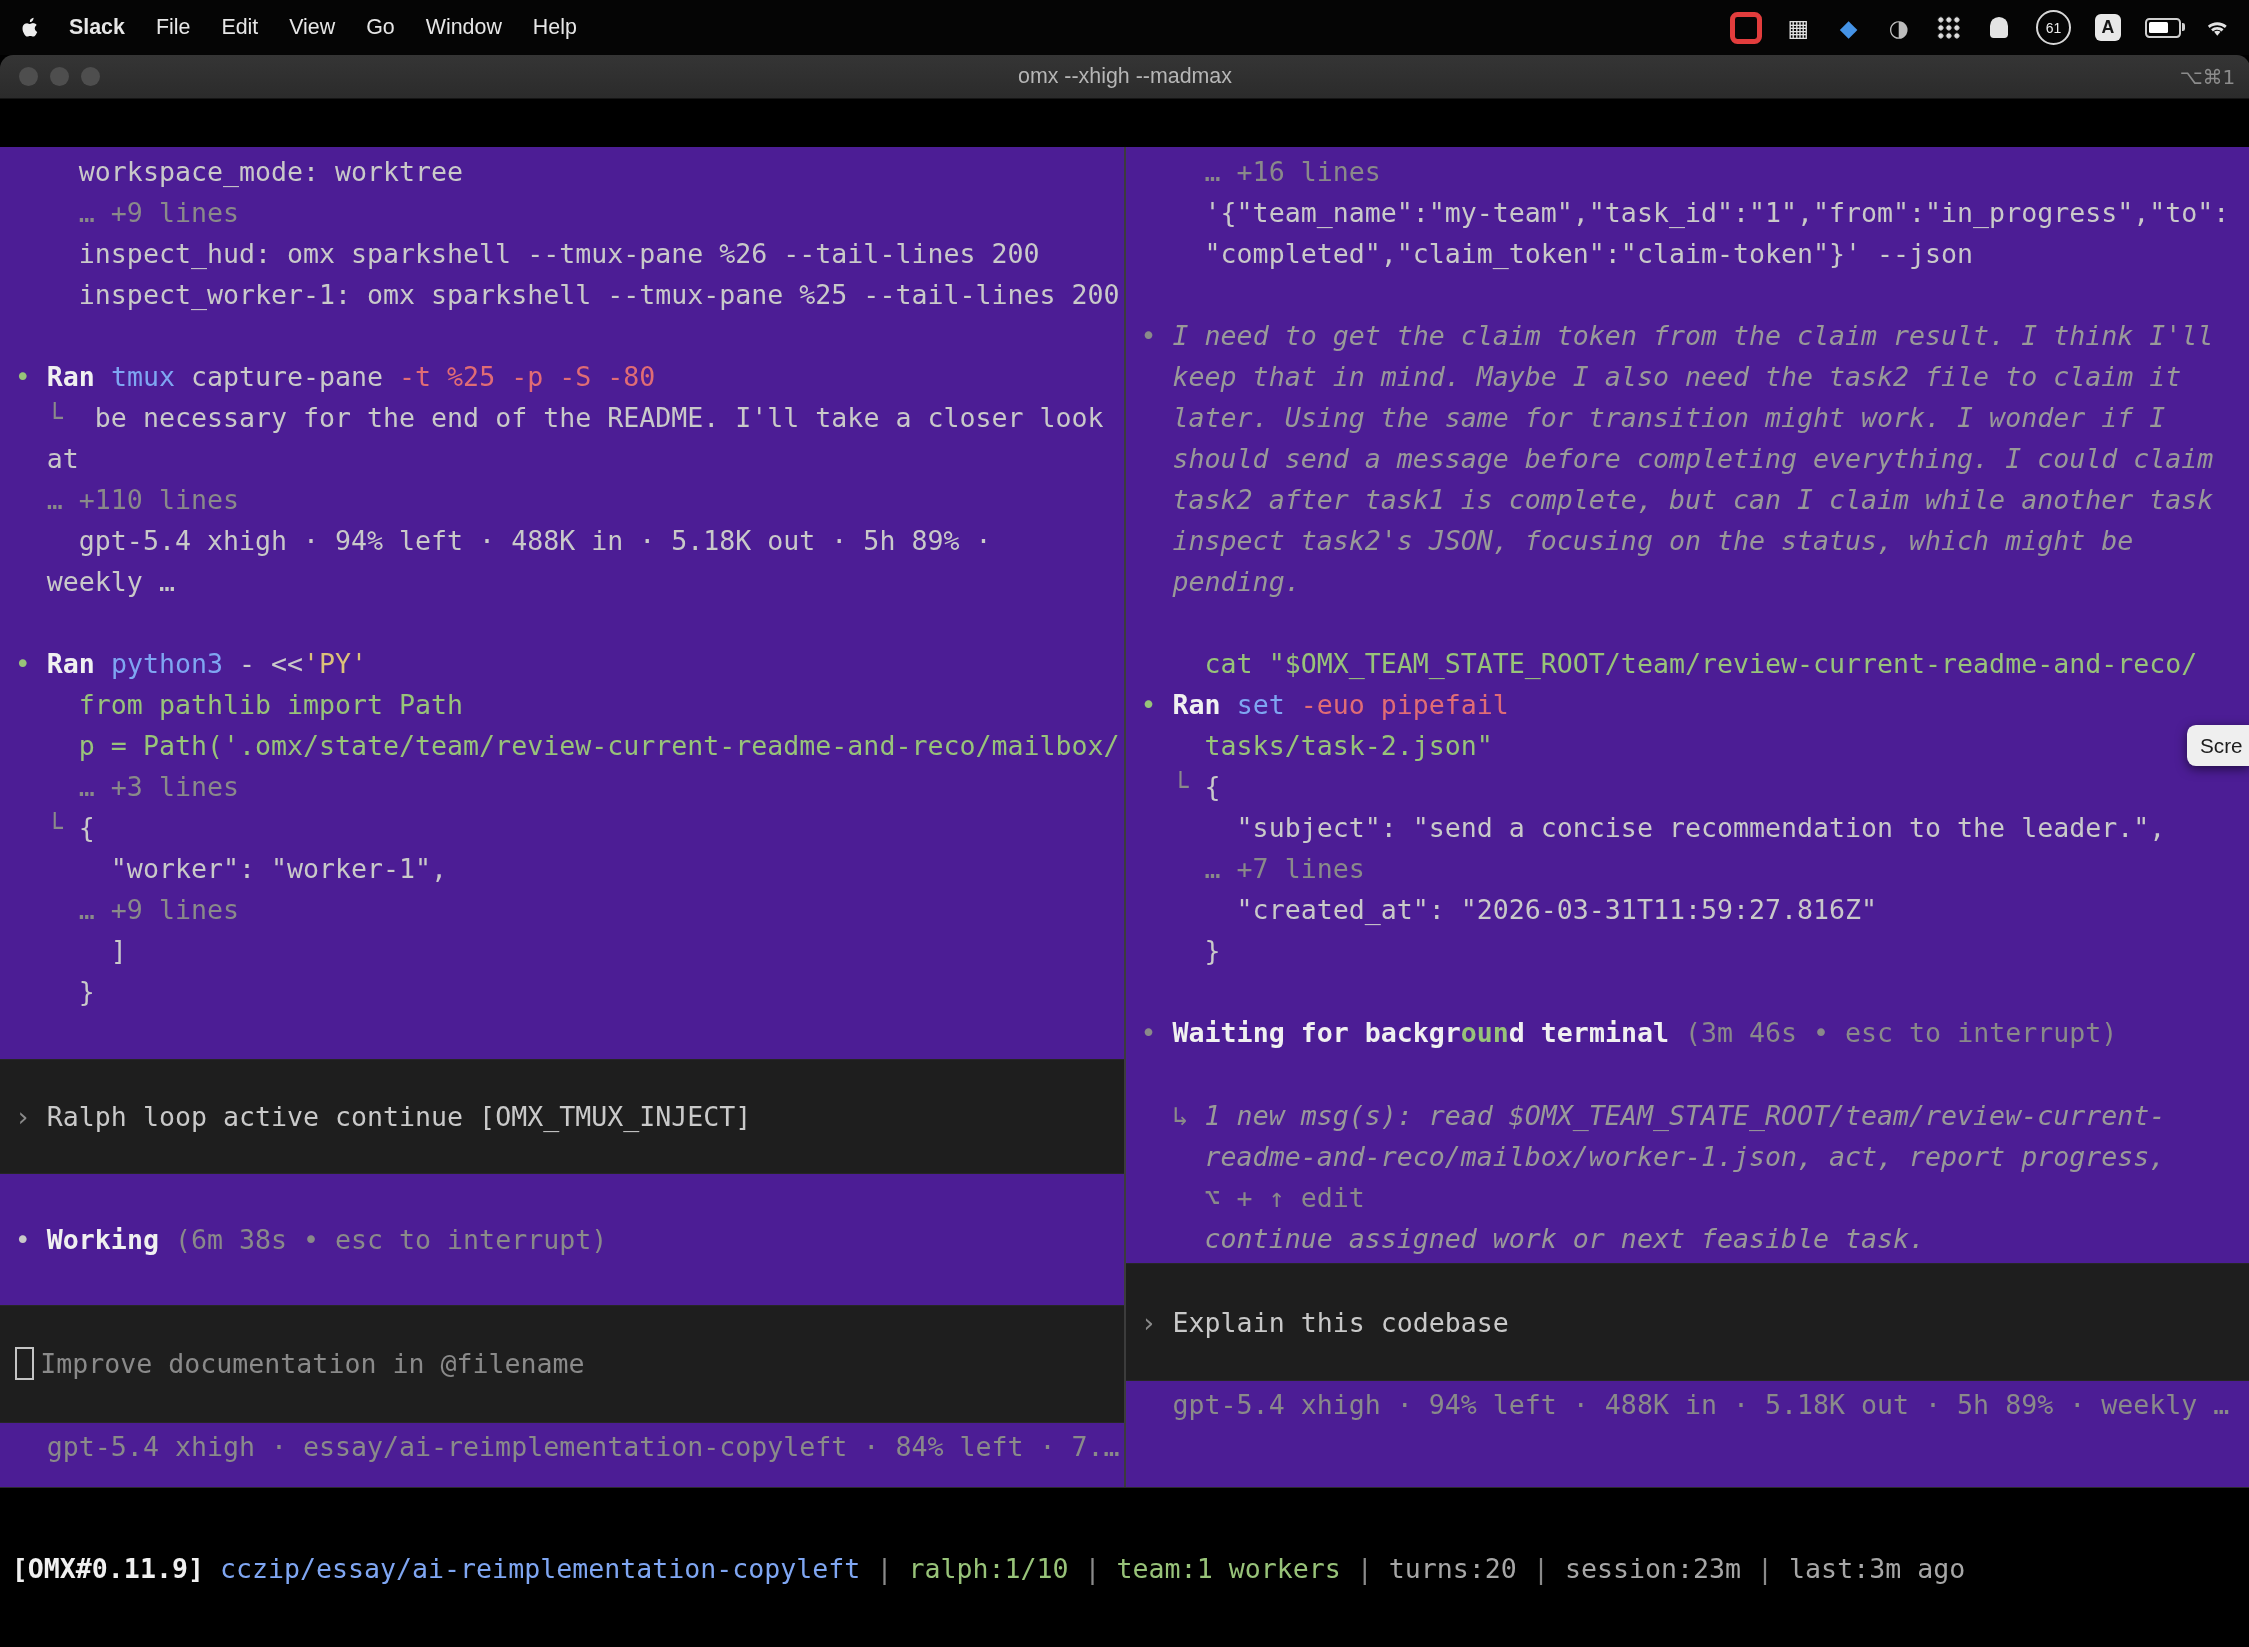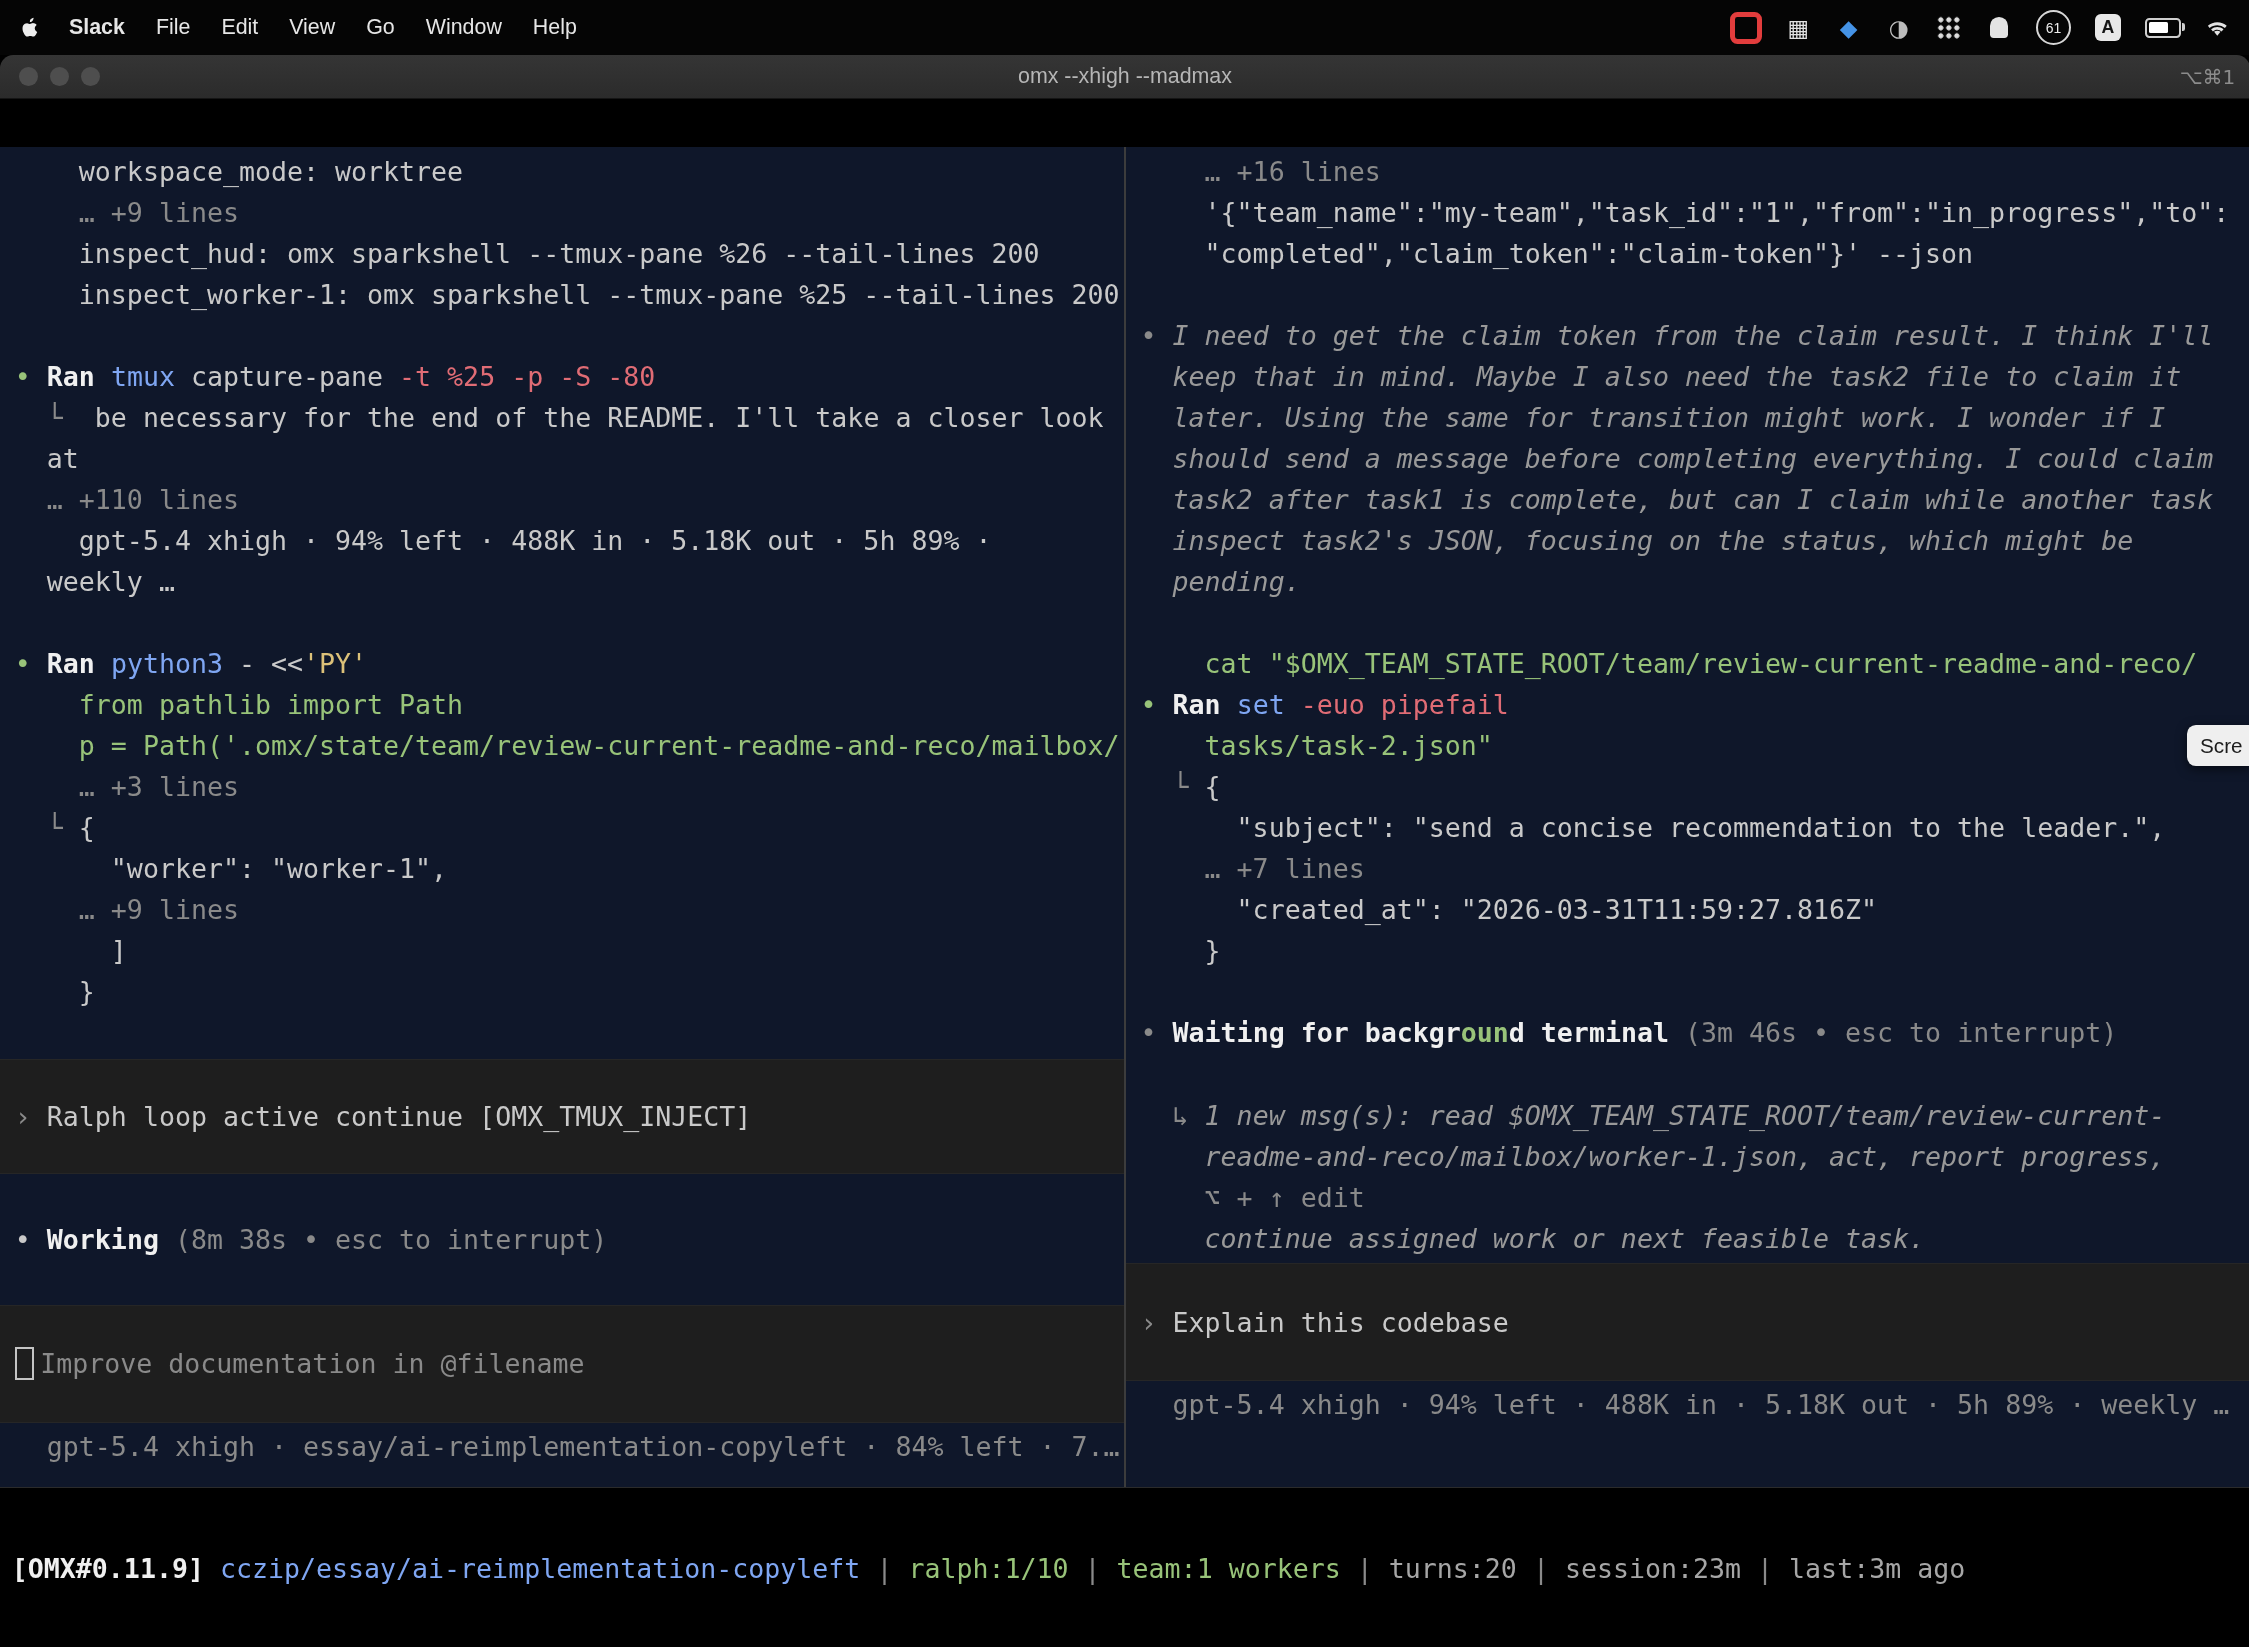--- a/index.html
+++ b/index.html
@@ -42,21 +42,21 @@
             border-bottom:0.7px solid #151515;border-radius:13.3px 13.3px 0 0;flex:0 0 43px;}
   .lights{position:absolute;left:19px;top:11.8px;display:flex;gap:11.8px;}
   .tl{width:19px;height:19px;border-radius:50%;background:#4e4e4e;}
   .wtitle{position:absolute;left:0;right:0;top:0;height:43px;display:flex;align-items:center;
           justify-content:center;color:#b6b6b6;font-family:"Liberation Sans",sans-serif;
           font-size:21.4px;font-weight:500;}
   .whint{position:absolute;right:14.8px;top:0;height:43px;display:flex;align-items:center;
          color:#8c8c8c;font-family:"DejaVu Sans",sans-serif;font-size:20px;}
 
   
-  .panes{height:1340px;flex:0 0 1340px;display:flex;background:#0f172a;
+  .panes{height:1340px;flex:0 0 1340px;display:flex;background:#4c1d95;
          border-bottom:0.7px solid #2b2b2b;}
   .pane{flex:1 1 0;overflow:hidden;padding-top:3.7px;box-sizing:border-box;}
   .vdivider{width:1.5px;background:#3c3c3c;flex:0 0 1.5px;}
   .tline,.tband{white-space:pre;font-size:26.6px;line-height:41px;height:41px;color:#c9c9c9;
                 padding-left:14.8px;overflow:hidden;}
   .tband{display:flex;align-items:center;background:#1e1e1e;
          border-top:0.7px solid #262626;border-bottom:0.7px solid #262626;box-sizing:border-box;}
   .tgap{height:41px;}
   .s-w{color:#c9c9c9;}
   .s-d{color:#8a8a8a;}
@@ -164,21 +164,21 @@
           <div class="tline"><span class="s-g">    p = Path('.omx/state/team/review-current-readme-and-reco/mailbox/</span></div>
           <div class="tline"><span class="s-d">    … +3 lines</span></div>
           <div class="tline"><span class="s-d">  └ </span><span class="s-w">{</span></div>
           <div class="tline"><span class="s-w">      "worker": "worker-1",</span></div>
           <div class="tline"><span class="s-d">    … +9 lines</span></div>
           <div class="tline"><span class="s-w">      ]</span></div>
           <div class="tline"><span class="s-w">    }</span></div>
           <div class="tgap" style="height: 47px;"></div>
           <div class="tband" style="height: 115px;"><span class="s-d">› </span><span class="s-w">Ralph loop active continue [OMX_TMUX_INJECT]</span></div>
           <div class="tgap" style="height: 45px;"></div>
-          <div class="tline"><span class="s-w">• </span><span class="s-b">Working</span><span class="s-d"> (8m 38s • esc to interrupt)</span></div>
+          <div class="tline"><span class="s-w">• </span><span class="s-b">Working</span><span class="s-d"> (6m 38s • esc to interrupt)</span></div>
           <div class="tgap" style="height: 45px;"></div>
           <div class="tband" style="height: 118px;"><span class="scursor"></span><span class="s-d">Improve documentation in @filename</span></div>
           <div class="tgap" style="height: 3px;"></div>
           <div class="tline"><span class="s-d">  gpt-5.4 xhigh · essay/ai-reimplementation-copyleft · 84% left · 7.…</span></div>
         </div>
       <div class="vdivider"></div>
       <div class="pane" id="paneR">
           <div class="tline"><span class="s-d">    … +16 lines</span></div>
           <div class="tline"><span class="s-w">    '{"team_name":"my-team","task_id":"1","from":"in_progress","to":</span></div>
           <div class="tline"><span class="s-w">    "completed","claim_token":"claim-token"}' --json</span></div>

